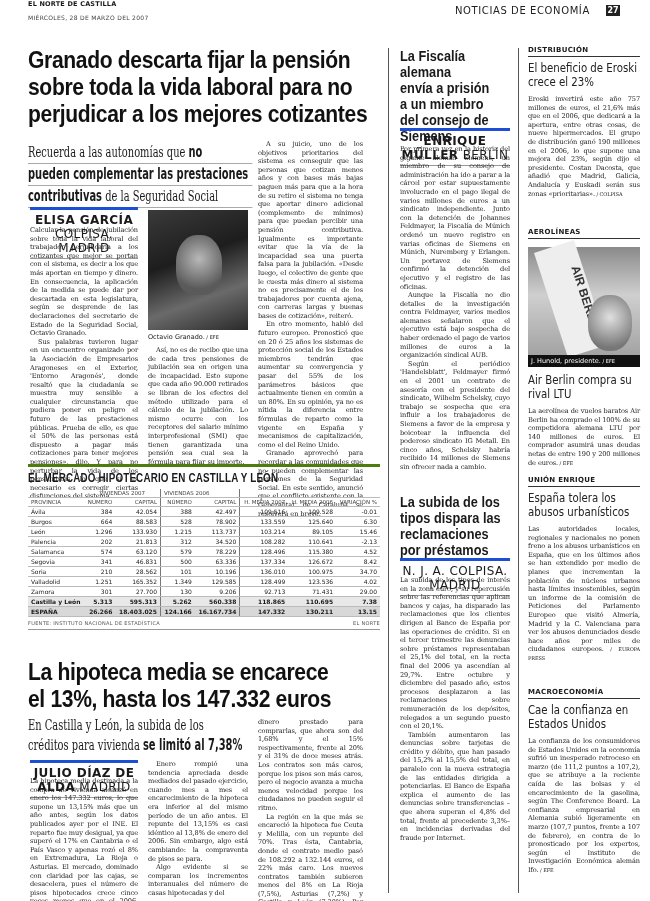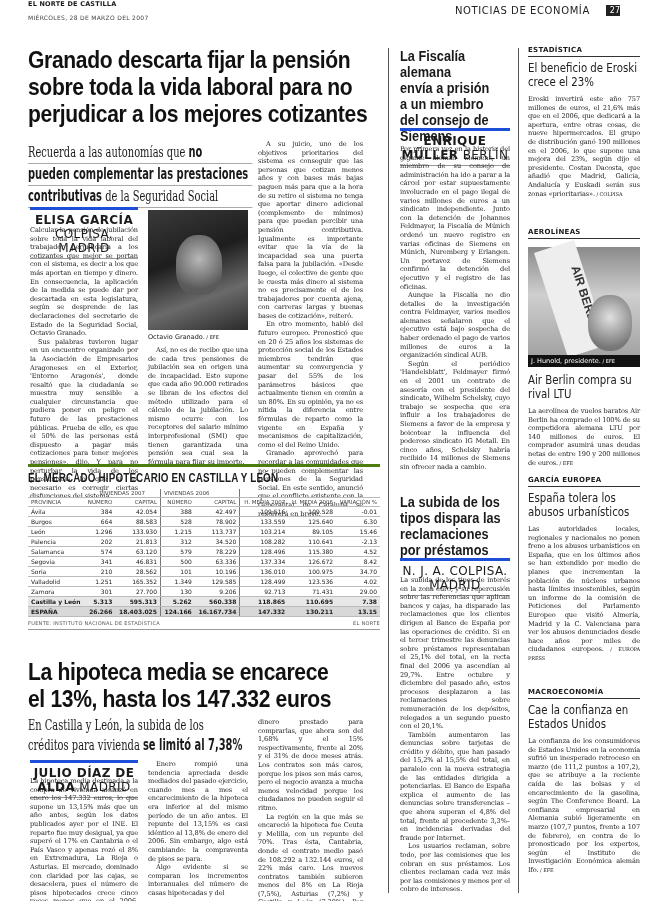--- a/index.html
+++ b/index.html
@@ -2,21 +2,21 @@
 <html><head>
 <meta charset="utf-8">
 <style>
   *{box-sizing:border-box;margin:0;padding:0}
   html,body{width:650px;height:901px;background:#fff;overflow:hidden}
   body{position:relative;font-family:"DejaVu Serif",serif;color:#1a1a1a}
   .abs{position:absolute}
   .masthead-name{left:28px;top:0;font-family:"DejaVu Sans",sans-serif;font-size:6.5px;font-weight:bold;letter-spacing:.2px}
   .masthead-date{left:28px;top:14px;font-family:"DejaVu Sans",sans-serif;font-size:6px;color:#444;letter-spacing:.3px}
   .section-label{left:455px;top:5px;font-family:"DejaVu Sans",sans-serif;font-size:10px;letter-spacing:.6px;color:#222}
-  .page-num{left:606px;top:5px;width:14px;height:11px;background:#222;color:#fff;font-family:"DejaVu Sans",sans-serif;font-size:8px;font-weight:normal;text-align:right;line-height:11px}
+  .page-num{left:606px;top:5px;width:14px;height:11px;background:#222;color:#fff;font-family:"DejaVu Sans",sans-serif;font-size:8px;font-weight:bold;text-align:center;line-height:11px}
   .headline{font-family:"Liberation Sans",sans-serif;font-weight:bold;color:#111;letter-spacing:-.4px}
   .h-main{left:28px;top:46px;width:365px;font-size:24.5px;line-height:27px;transform:scaleX(.86);transform-origin:left top;width:430px}
   .subhead{left:28px;top:142px;width:170px;font-size:15px;line-height:20px;font-family:"DejaVu Serif",serif}
   .subhead .l{display:block;white-space:nowrap;border-bottom:1px solid #aaa;padding-bottom:1px;transform:scaleX(.66);transform-origin:left top;width:340px}
   .subhead b{font-family:"DejaVu Sans",sans-serif}
   .byline{font-family:"DejaVu Sans",sans-serif;font-size:12px;letter-spacing:.4px;border-top:3px solid #1d4ed8;border-bottom:1px solid #999;padding:3px 0;text-align:center}
   .byline b{font-weight:bold}
   .body{font-size:6.6px;line-height:8.6px;text-align:justify;color:#222;letter-spacing:-.1px}
   .body p{text-indent:8px}
   .body p.noi{text-indent:0}
@@ -105,42 +105,41 @@
 <div class="abs side-head" style="left:400px;top:494px;width:140px">
   <div>La subida de los</div>
   <div>tipos dispara las</div>
   <div>reclamaciones</div>
   <div>por préstamos</div>
 </div>
 <div class="abs byline" style="left:400px;top:558px;width:110px">N. J. A. COLPISA. MADRID</div>
 <div class="abs body" style="left:400px;top:576px;width:110px">
   <p class="noi">La subida de los tipos de interés en la zona euro, y su repercusión sobre las referencias que aplican bancos y cajas, ha disparado las reclamaciones que los clientes dirigen al Banco de España por las operaciones de crédito. Si en el tercer trimestre las denuncias sobre préstamos representaban el 25,1% del total, en la recta final del 2006 ya ascendían al 29,7%. Entre octubre y diciembre del pasado año, estos procesos desplazaron a las reclamaciones sobre remuneración de los depósitos, relegados a un segundo puesto con el 20,1%.</p>
   <p>También aumentaron las denuncias sobre tarjetas de crédito y débito, que han pasado del 15,2% al 15,5% del total, en paralelo con la nueva estrategia de las entidades dirigida a potenciarlas. El Banco de España explica el aumento de las denuncias sobre transferencias –que ahora superan el 4,8% del total, frente al precedente 3,3%– en incidencias derivadas del fraude por Internet.</p>
-  <p>Los usuarios reclaman, sobre todo, por las comisiones que les cobran en sus préstamos. Los clientes reclaman cada vez más por las comisiones y menos por el cobro de intereses.</p>
 </div>
 
 <div class="abs" style="left:528px;top:46px;width:112px">
-  <div class="brief-label">ESTADÍSTICA</div>
+  <div class="brief-label">DISTRIBUCIÓN</div>
   <div class="brief-title" style="margin-top:4px">El beneficio de Eroski crece el 23%</div>
   <div class="body" style="margin-top:6px"><span>Eroski invertirá este año 757 millones de euros, el 21,6% más que en el 2006, que dedicará a la apertura, entre otras cosas, de nueve hipermercados. El grupo de distribución ganó 190 millones en el 2006, lo que supone una mejora del 23%, según dijo el presidente. Costan Dacosta, que añadió que Madrid, Galicia, Andalucía y Euskadi serán sus zonas «prioritarias».</span><span style="font-size:5px"> / COLPISA</span></div>
 </div>
 
 <div class="abs" style="left:528px;top:228px;width:112px">
   <div class="brief-label">AEROLÍNEAS</div>
   <div class="photo" style="margin-top:8px;height:120px;position:relative;background:linear-gradient(180deg,#8a8a8a,#cfcfcf 40%,#9a9a9a)">
     <div style="position:absolute;left:6px;top:6px;width:42px;height:110px;background:#eee;transform:rotate(-18deg);transform-origin:top left;font-family:'Liberation Sans',sans-serif;font-weight:bold;font-size:12px;color:#333;writing-mode:vertical-rl;text-align:center;padding-top:8px">AIR BERLIN</div>
     <div style="position:absolute;right:8px;top:48px;width:44px;height:56px;border-radius:45%;background:radial-gradient(circle at 50% 40%,#e0e0e0,#777 75%)"></div>
     <div style="position:absolute;left:0;right:0;bottom:0;background:#111;color:#fff;font-family:'DejaVu Sans',sans-serif;font-size:6.5px;padding:2px 3px"><span>J. Hunold, presidente.</span><span style="font-size:5px"> / EFE</span></div>
   </div>
   <div class="brief-title" style="margin-top:6px">Air Berlin compra su rival LTU</div>
   <div class="body" style="margin-top:6px"><span>La aerolínea de vuelos baratos Air Berlin ha comprado el 100% de su competidora alemana LTU por 140 millones de euros. El comprador asumirá unas deudas netas de entre 190 y 200 millones de euros.</span><span style="font-size:5px"> / EFE</span></div>
 </div>
 
 <div class="abs" style="left:528px;top:476px;width:112px">
-  <div class="brief-label">GARCÍA EUROPEA</div>
+  <div class="brief-label">UNIÓN ENRIQUE</div>
   <div class="brief-title" style="margin-top:4px">España tolera los abusos urbanísticos</div>
   <div class="body" style="margin-top:6px"><span>Las autoridades locales, regionales y nacionales no ponen freno a los abusos urbanísticos en España, que en los últimos años se han extendido por medio de planes que incrementan la población de núcleos urbanos hasta límites insostenibles, según un informe de la comisión de Peticiones del Parlamento Europeo que visitó Almería, Madrid y la C. Valenciana para ver los abusos denunciados desde hace años por miles de ciudadanos europeos.</span><span style="font-size:5px"> / EUROPA PRESS</span></div>
 </div>
 
 <div class="abs" style="left:528px;top:688px;width:112px">
   <div class="brief-label">MACROECONOMÍA</div>
   <div class="brief-title" style="margin-top:4px">Cae la confianza en Estados Unidos</div>
   <div class="body" style="margin-top:6px"><span>La confianza de los consumidores de Estados Unidos en la economía sufrió un inesperado retroceso en marzo (de 111,2 puntos a 107,2), que se atribuye a la reciente caída de las bolsas y el encarecimiento de la gasolina, según The Conference Board. La confianza empresarial en Alemania subió ligeramente en marzo (107,7 puntos, frente a 107 de febrero), en contra de lo pronosticado por los expertos, según el Instituto de Investigación Económica alemán Ifo.</span><span style="font-size:5px"> / EFE</span></div>
 </div>
 

